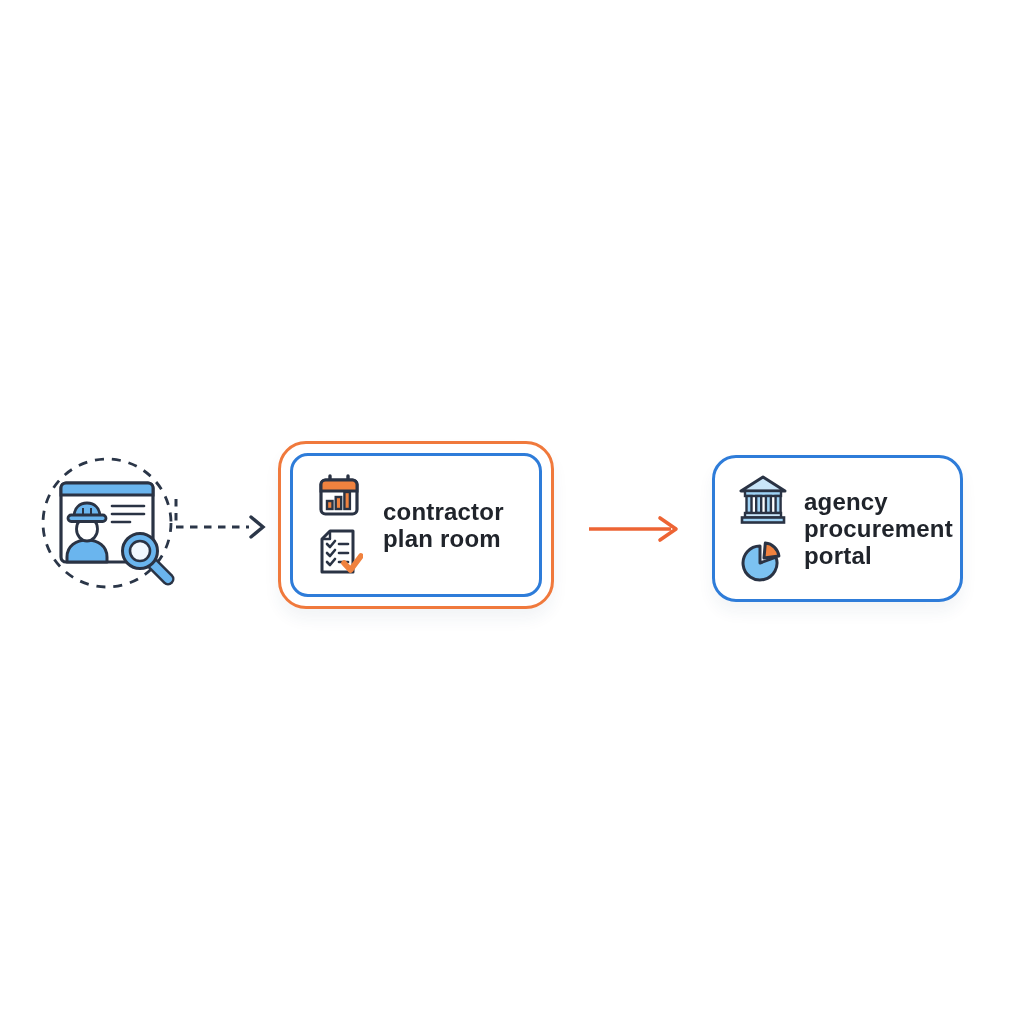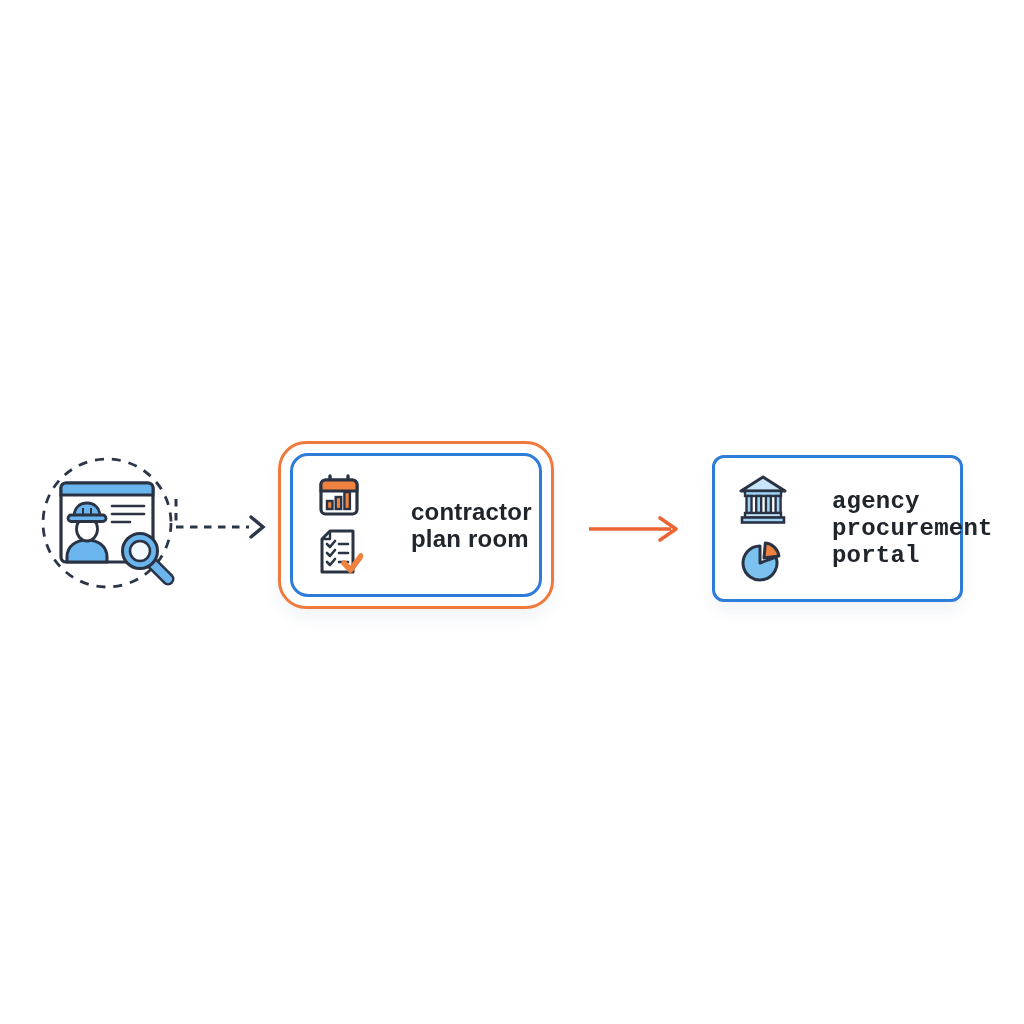--- a/index.html
+++ b/index.html
@@ -29,29 +29,28 @@
     border:3.5px solid var(--orange); border-radius:28px;
     padding:9px; box-shadow:0 10px 16px rgba(40,60,100,0.06);
   }
   .node-inner{
     width:100%; height:100%; box-sizing:border-box;
     border:3px solid var(--blue-border); border-radius:18px;
     display:flex; align-items:center; padding-left:22px; gap:20px;
   }
   .node-plain{
     left:712px; top:455px; width:251px; height:147px;
-    border:3px solid var(--blue-border); border-radius:12px;
+    border:3px solid var(--blue-border); border-radius:24px;
     display:flex; align-items:center; padding-left:23px; gap:16px;
     box-shadow:0 10px 16px rgba(40,60,100,0.06);
-    font-family:Liberation Mono, monospace;
   }
   .icon-col{display:flex; flex-direction:column; align-items:center; gap:9px;}
   .node-label{
     font-size:24px; font-weight:bold; line-height:27px;
-    color:var(--text-dark); letter-spacing:0.2px;margin-left:28px;
+    color:var(--text-dark); letter-spacing:0.2px;
   }
   .label-1{width:140px;}
   .label-2{width:152px;}
 </style>
 </head>
 <body>
 
 <div class="canvas">
 
   <svg class="abs" style="left:38px; top:452px;" width="142" height="142" viewBox="0 0 142 142">

